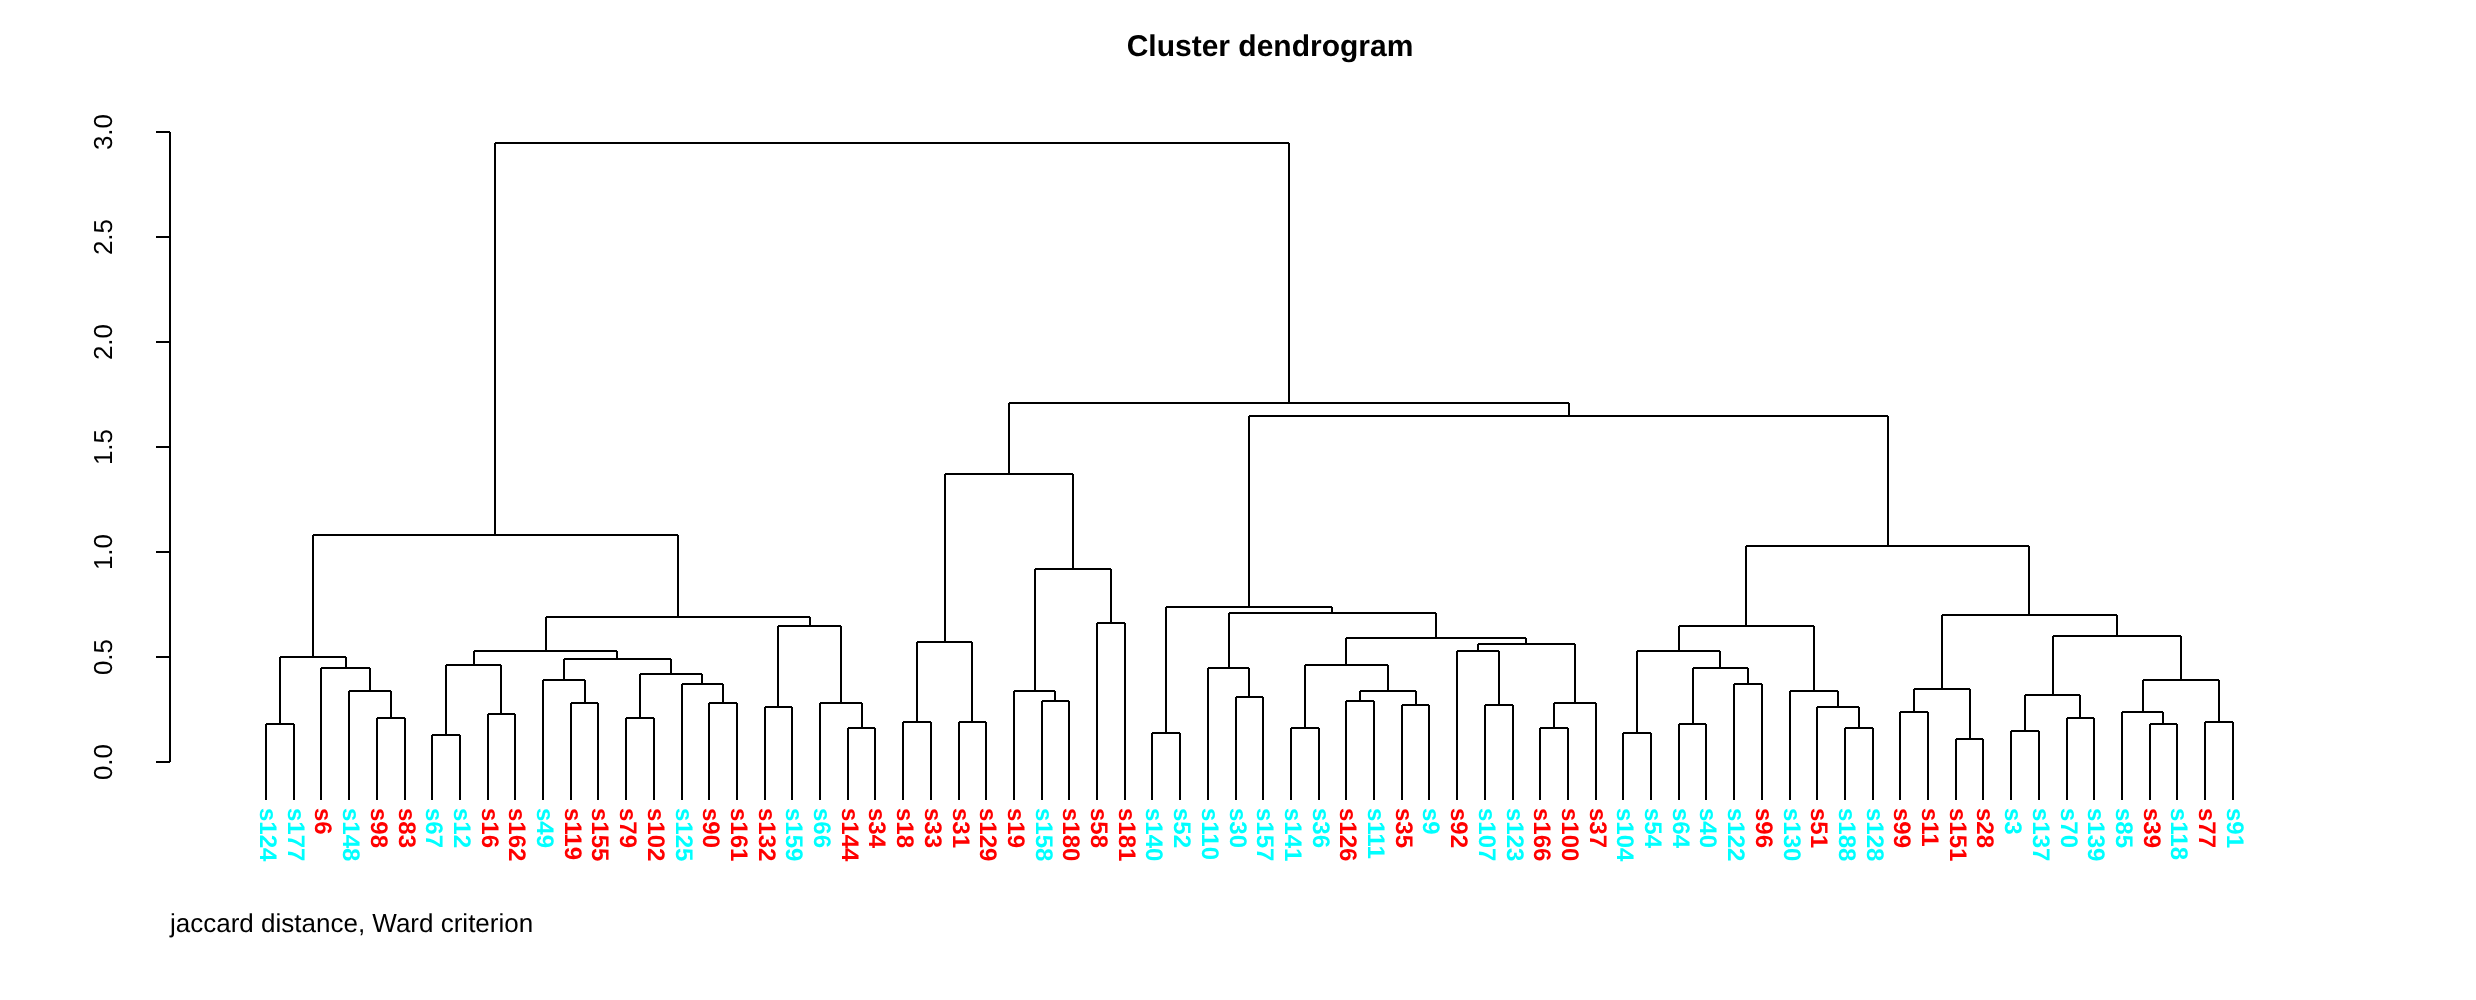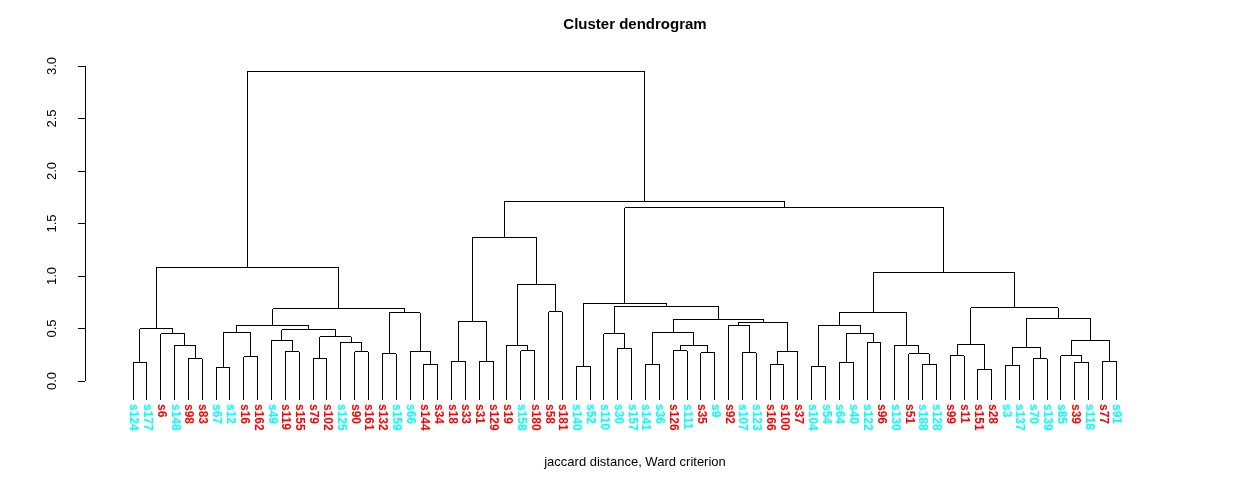--- a/index.html
+++ b/index.html
@@ -10,21 +10,20 @@
     font-family:"Liberation Sans", sans-serif;
     overflow:hidden;
   }
   .chart-title{
     position:absolute;top:15px;left:85px;width:1100px;
     text-align:center;
     font-size:15px;font-weight:bold;color:#000;
   }
   .x-axis-label{
     position:absolute;top:454px;left:85px;width:1100px;
-    text-align:center;
     font-size:13px;color:#000;
   }
   svg{position:absolute;top:0;left:0;}
 </style>
 </head>
 <body>
 
 <div class="figure">
   <div class="chart-title">Cluster dendrogram</div>
   <svg id="plot-svg" width="1238" height="500" viewBox="0 0 1238 500" xmlns="http://www.w3.org/2000/svg">

